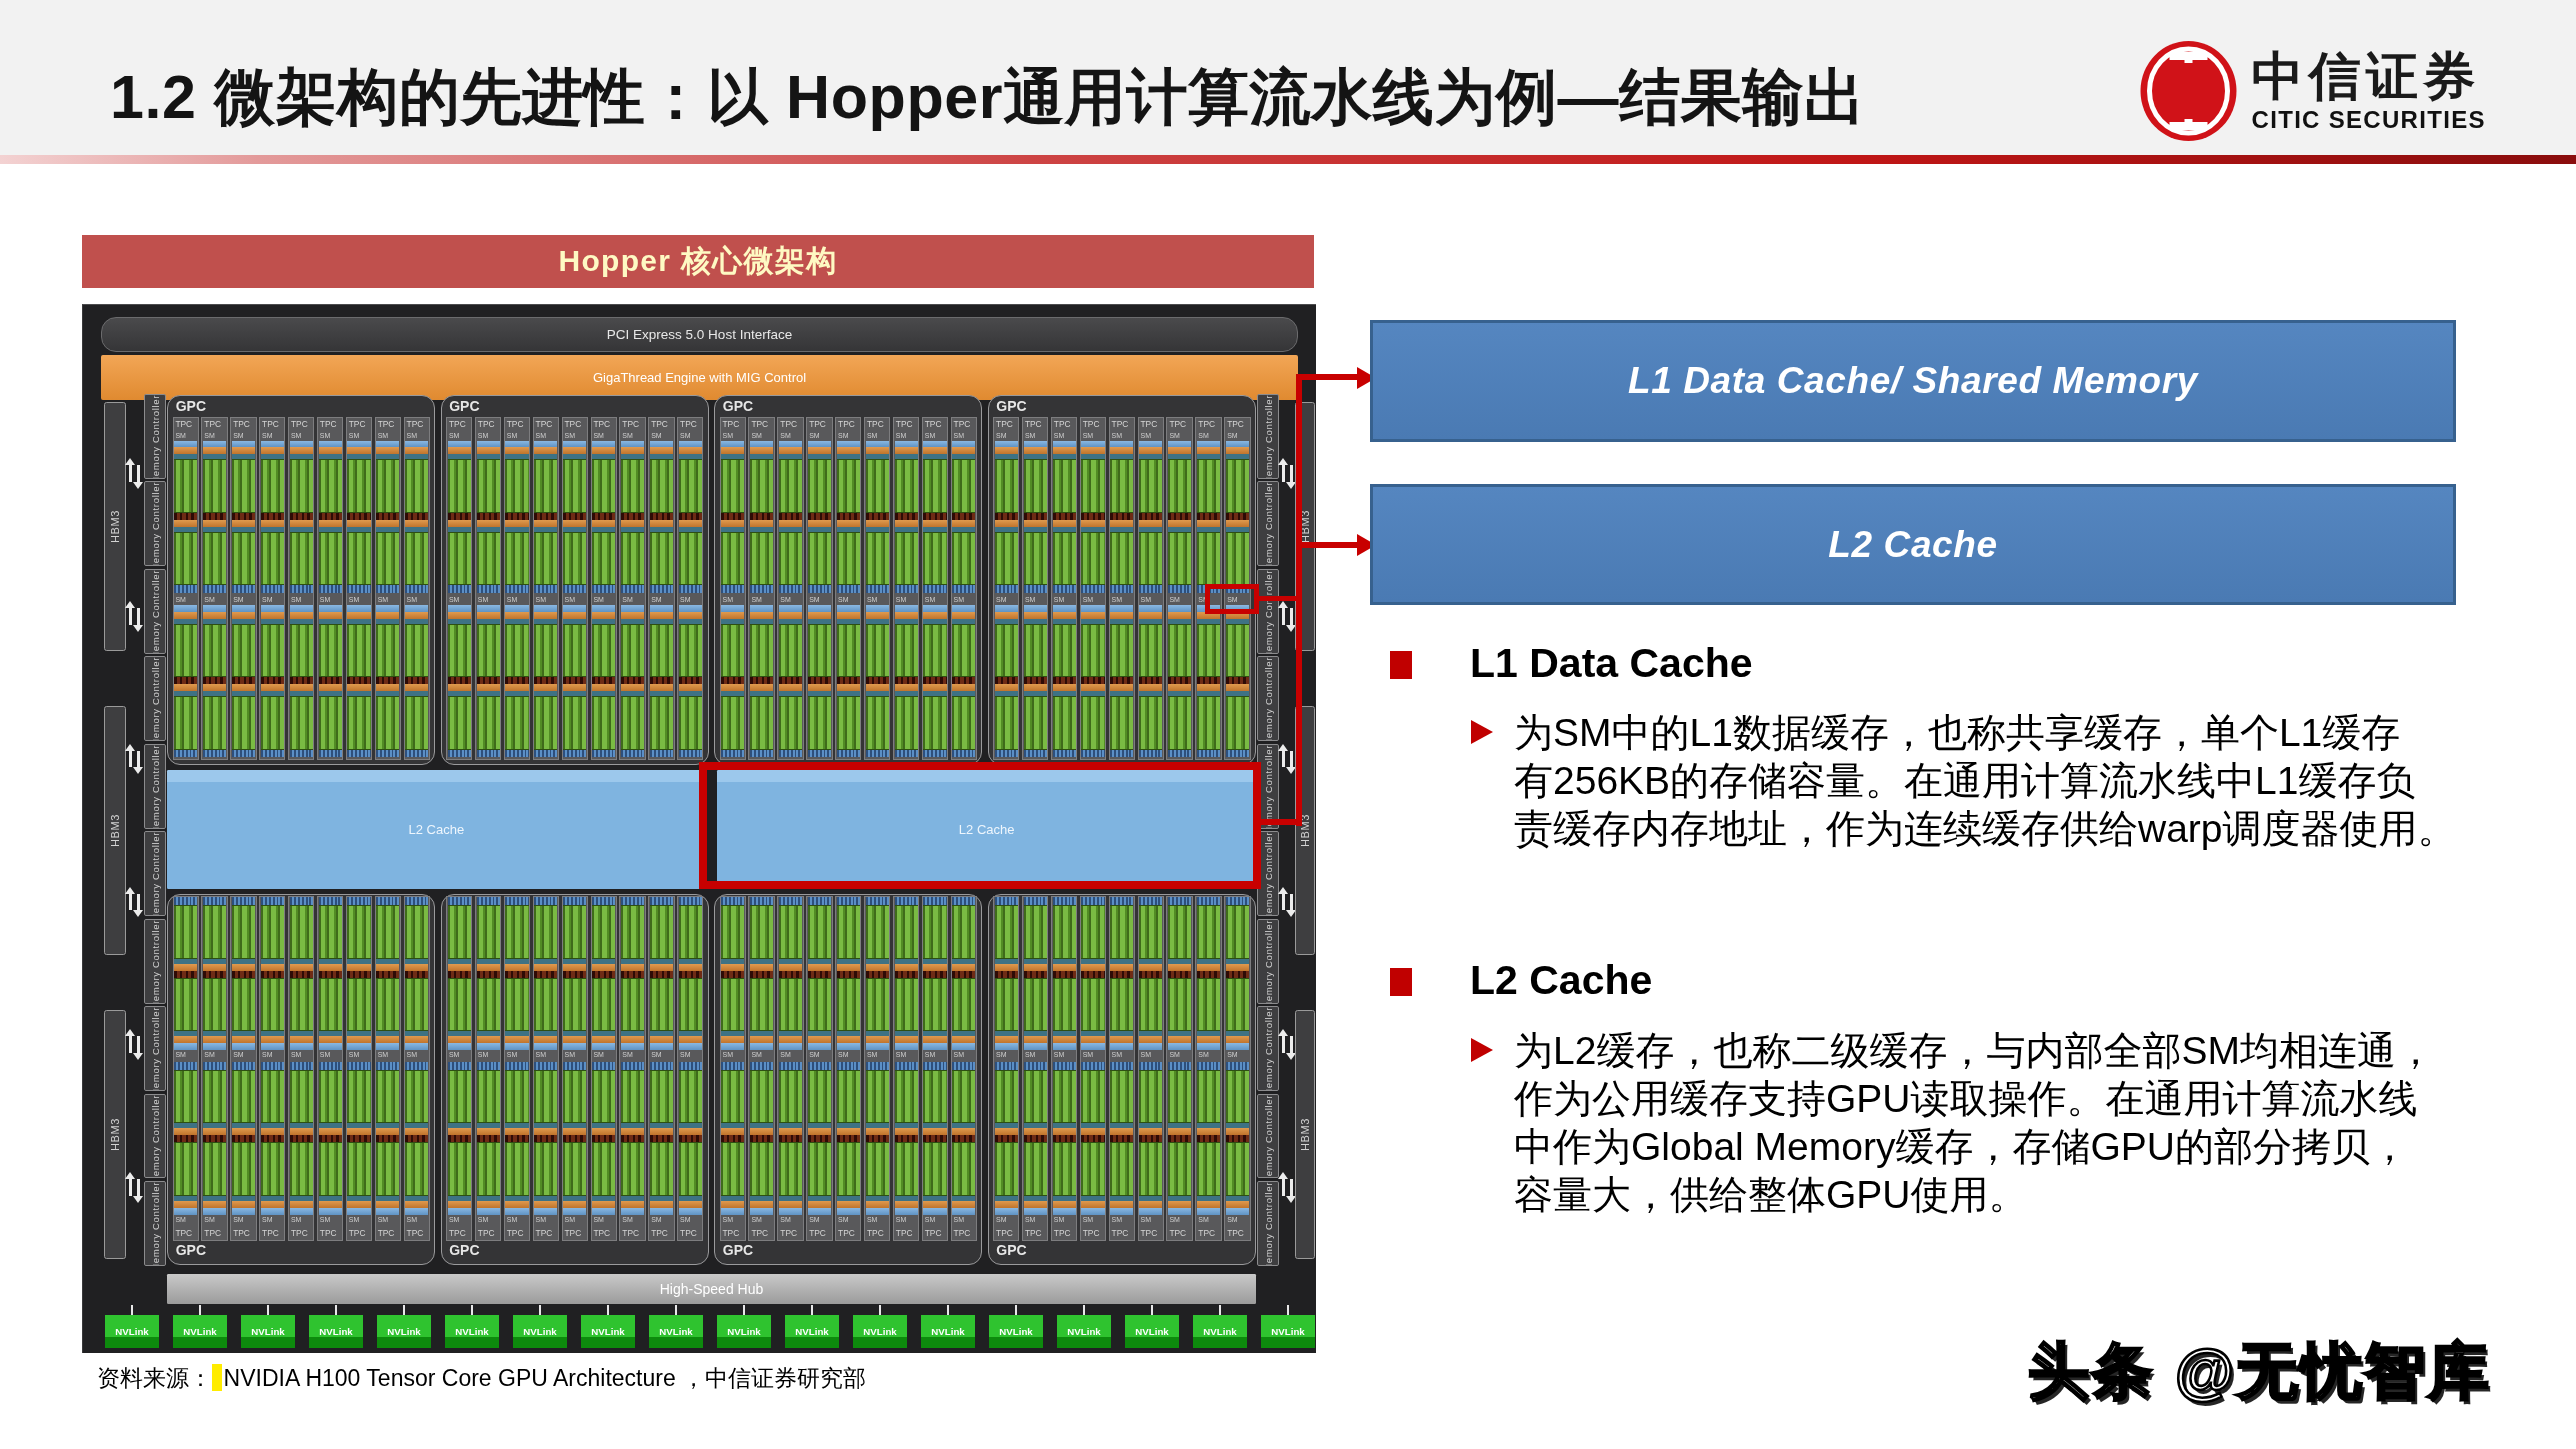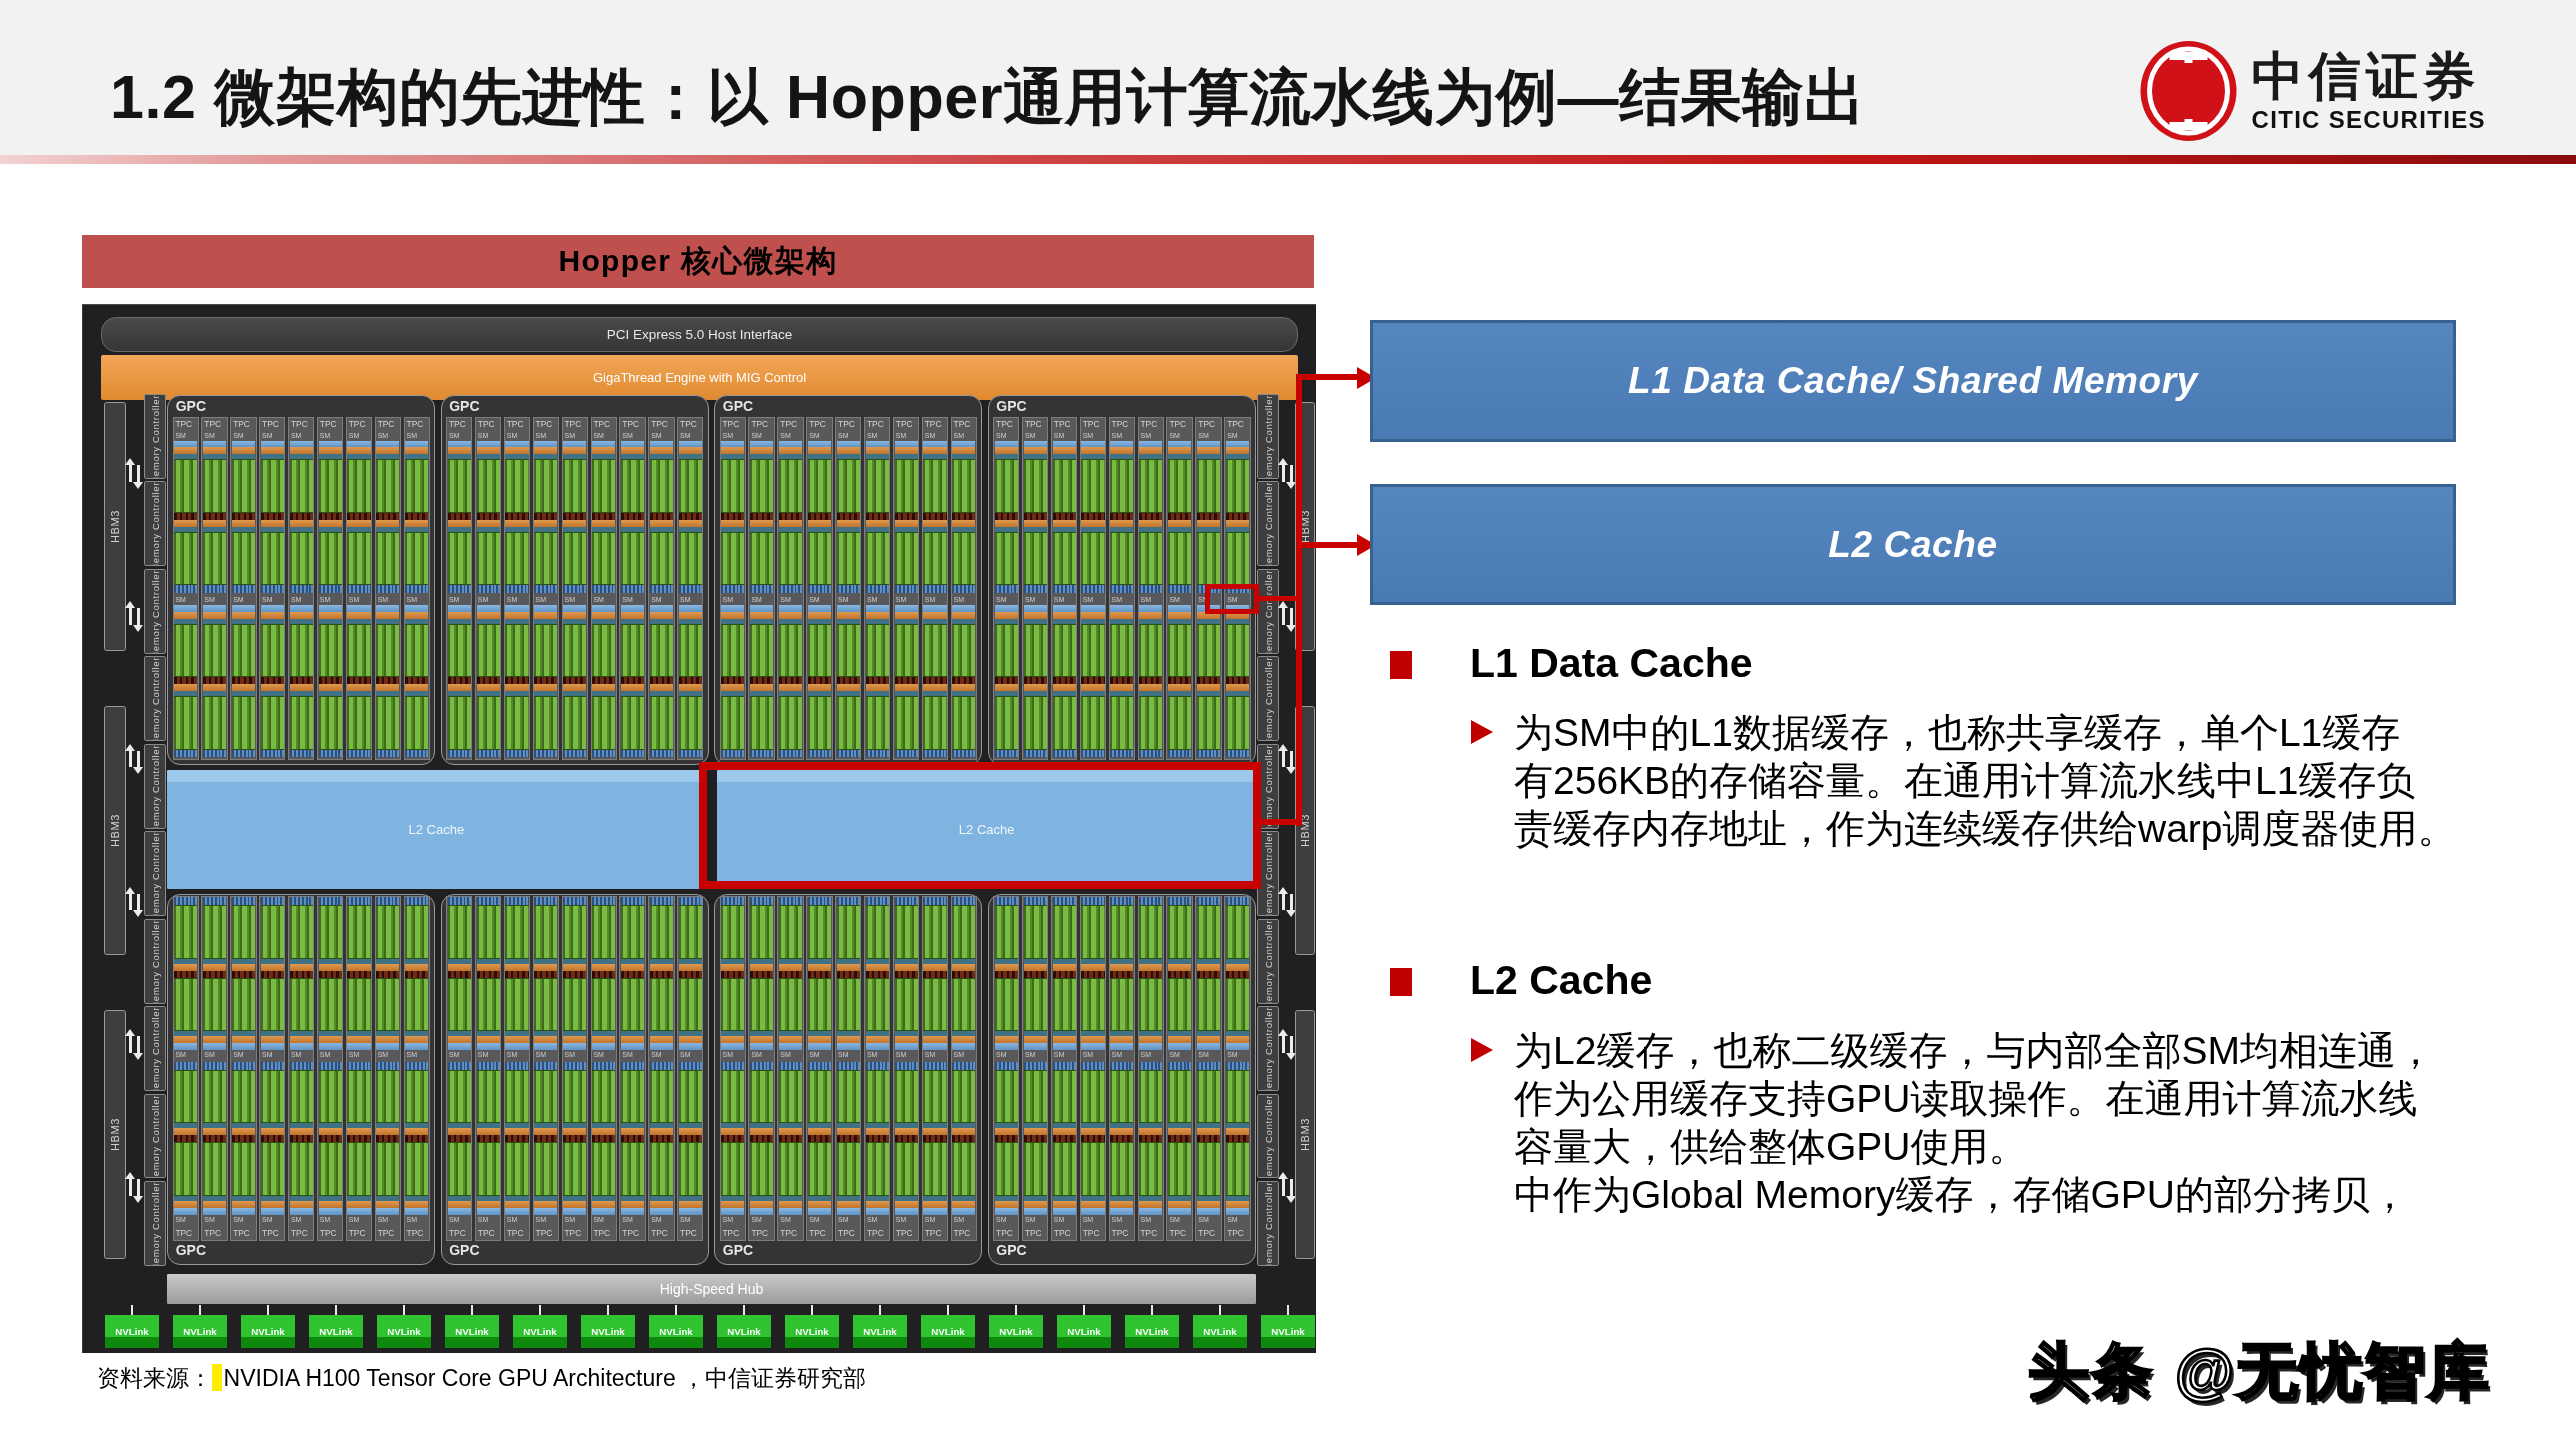--- a/index.html
+++ b/index.html
@@ -13,21 +13,21 @@
   .redline { position:absolute; left:0; top:155px; width:2576px; height:9px;
     background:linear-gradient(to right,#f3d2d2 0%,#e39a9a 10%,#cd4444 40%,#c01616 72%,#8a0d0d 100%); }
   .logo { position:absolute; left:2137px; top:39px; display:flex; align-items:flex-start; }
   .logo svg { width:103px; height:104px; }
   .logo-txt { margin-left:11.6px; padding-top:7.7px; }
   .logo-cn { font-size:52px; font-weight:900; color:#1a1a1a; letter-spacing:5.2px; line-height:59px; }
   .logo-en { font-size:24px; font-weight:bold; color:#111; letter-spacing:1.3px; line-height:28px; }
 
   
   .banner { position:absolute; left:82px; top:235px; width:1232px; height:53px; background:#c0504d;
-    display:flex; align-items:center; justify-content:center; color:#000000; font-size:30px; font-weight:bold; letter-spacing:1.3px; }
+    display:flex; align-items:center; justify-content:center; color:#fef9c3; font-size:30px; font-weight:bold; letter-spacing:1.3px; }
 
   
   .die { position:absolute; left:82px; top:304px; width:1234px; height:1049px; background:#202022;
     border-top:1.9px solid #4c4c4e; border-left:1.3px solid #39393b; }
   .pci { position:absolute; left:18px; top:11.6px; width:1197px; height:35px;
     background:linear-gradient(180deg,#4a4a4c,#353537); border:0.6px solid #6b6b6d; border-radius:15px;
     display:flex; align-items:center; justify-content:center; color:#e8e8e8; font-size:13.5px; }
   .giga { position:absolute; left:18px; top:50px; width:1197px; height:45px;
     background:linear-gradient(180deg,#f2a656,#e08a30); border-radius:1.9px;
     display:flex; align-items:center; justify-content:center; color:#fff; font-size:13px; }
@@ -2351,22 +2351,22 @@
     <div class="pline">有256KB的存储容量。在通用计算流水线中L1缓存负</div>
     <div class="pline">责缓存内存地址，作为连续缓存供给warp调度器使用。</div>
   </div>
 
   <div class="sq" style="left:1390px; top:968px;"></div>
   <div class="sec-h" style="left:1470px; top:957px;">L2 Cache</div>
   <div class="tri" style="left:1471px; top:1038px;"></div>
   <div class="plines" style="top:1027px;">
     <div class="pline">为L2缓存，也称二级缓存，与内部全部SM均相连通，</div>
     <div class="pline">作为公用缓存支持GPU读取操作。在通用计算流水线</div>
+    <div class="pline">中作为Global Memory缓存，存储GPU的部分拷贝，</div>
     <div class="pline">容量大，供给整体GPU使用。</div>
-    <div class="pline">中作为Global Memory缓存，存储GPU的部分拷贝，</div>
   </div>
 
   <div class="source">
     <span>资料来源：</span><span class="ymark"></span><span>NVIDIA H100 Tensor Core GPU Architecture ，中信证券研究部</span>
   </div>
   <div class="wm">头条 @无忧智库</div>
 
 </div>
 
 

